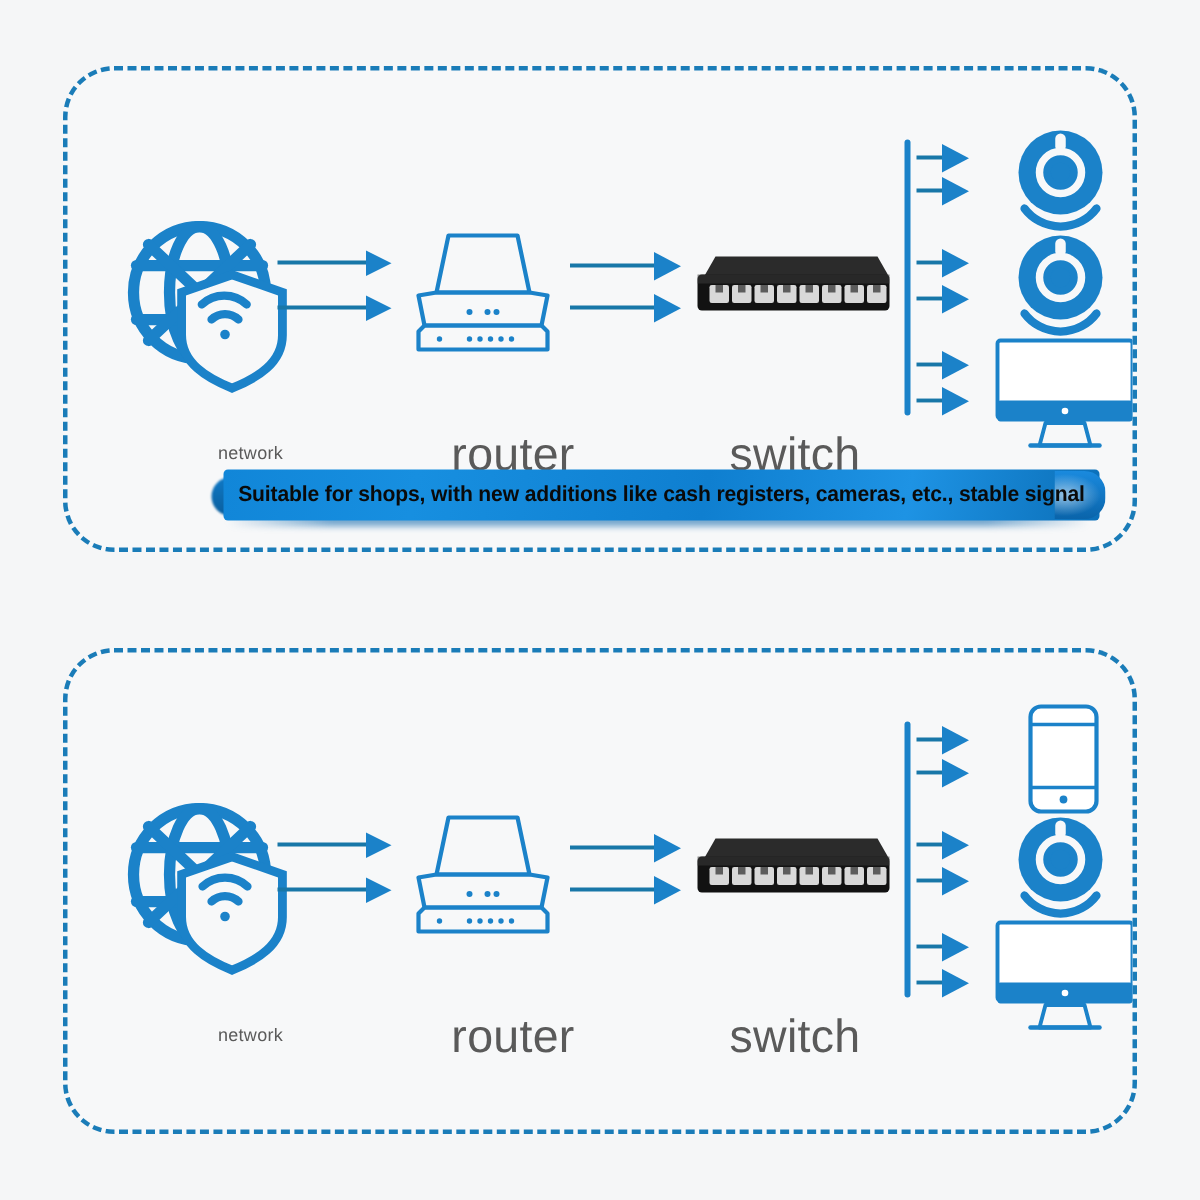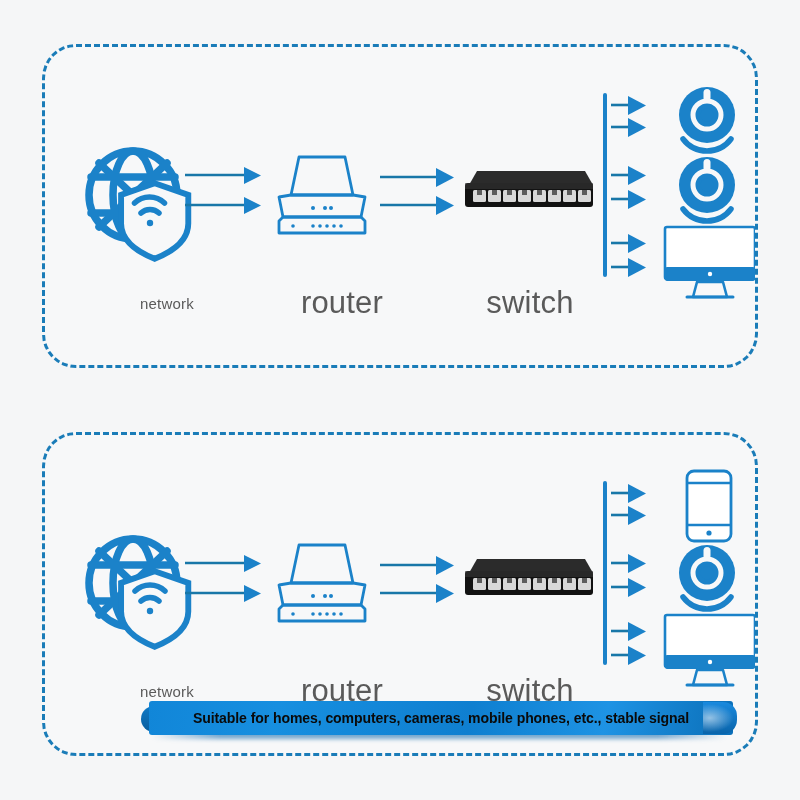--- a/index.html
+++ b/index.html
@@ -31,21 +31,21 @@
   .node{
     position:absolute;
     text-align:center;
   }
   .node-label{
     display:block;
     color:#5a5a5a;
     white-space:nowrap;
     font-weight:400;
   }
-  .label-sm{ font-size:15px; letter-spacing:.2px;}
+  .label-sm{ font-size:12px; letter-spacing:.2px;}
   .label-lg{ font-size:31px; letter-spacing:.2px;}
 
   
   .banner{
     position:absolute;
     height:34px;
     left:96px;
     width:600px;
   }
   .banner-body{
@@ -244,20 +244,26 @@
     <div class="node" style="left:62px;top:248px;width:120px;">
       <span class="node-label label-sm">network</span>
     </div>
     <div class="node" style="left:222px;top:238px;width:150px;">
       <span class="node-label label-lg">router</span>
     </div>
     <div class="node" style="left:410px;top:238px;width:150px;">
       <span class="node-label label-lg">switch</span>
     </div>
 
+    <div class="banner" style="top:266px;">
+      <div class="banner-shadow"></div>
+      <div class="banner-fold-l"></div>
+      <div class="banner-body"></div>
+      <div class="banner-text">Suitable for shops, with new additions like cash registers, cameras, etc., stable signal</div>
+    </div>
   </div>
 
   <div class="panel" id="panel-bottom">
 
     <svg width="710" height="318" viewBox="0 0 710 318" style="position:absolute;left:0;top:0;">
 
       <g transform="translate(40,100)">
         <g fill="none" stroke="#1b82c9" stroke-width="7.5" stroke-linecap="round">
           <circle cx="48" cy="48" r="44"></circle>
           <ellipse cx="48" cy="48" rx="20" ry="44"></ellipse>
@@ -398,21 +404,15 @@
     <div class="node" style="left:62px;top:248px;width:120px;">
       <span class="node-label label-sm">network</span>
     </div>
     <div class="node" style="left:222px;top:238px;width:150px;">
       <span class="node-label label-lg">router</span>
     </div>
     <div class="node" style="left:410px;top:238px;width:150px;">
       <span class="node-label label-lg">switch</span>
     </div>
 
-    <div class="banner" style="top:266px;">
-      <div class="banner-shadow"></div>
-      <div class="banner-fold-l"></div>
-      <div class="banner-body"></div>
-      <div class="banner-text">Suitable for homes, computers, cameras, mobile phones, etc., stable signal</div>
-    </div>
   </div>
 
 </div>
 
 </body></html>

